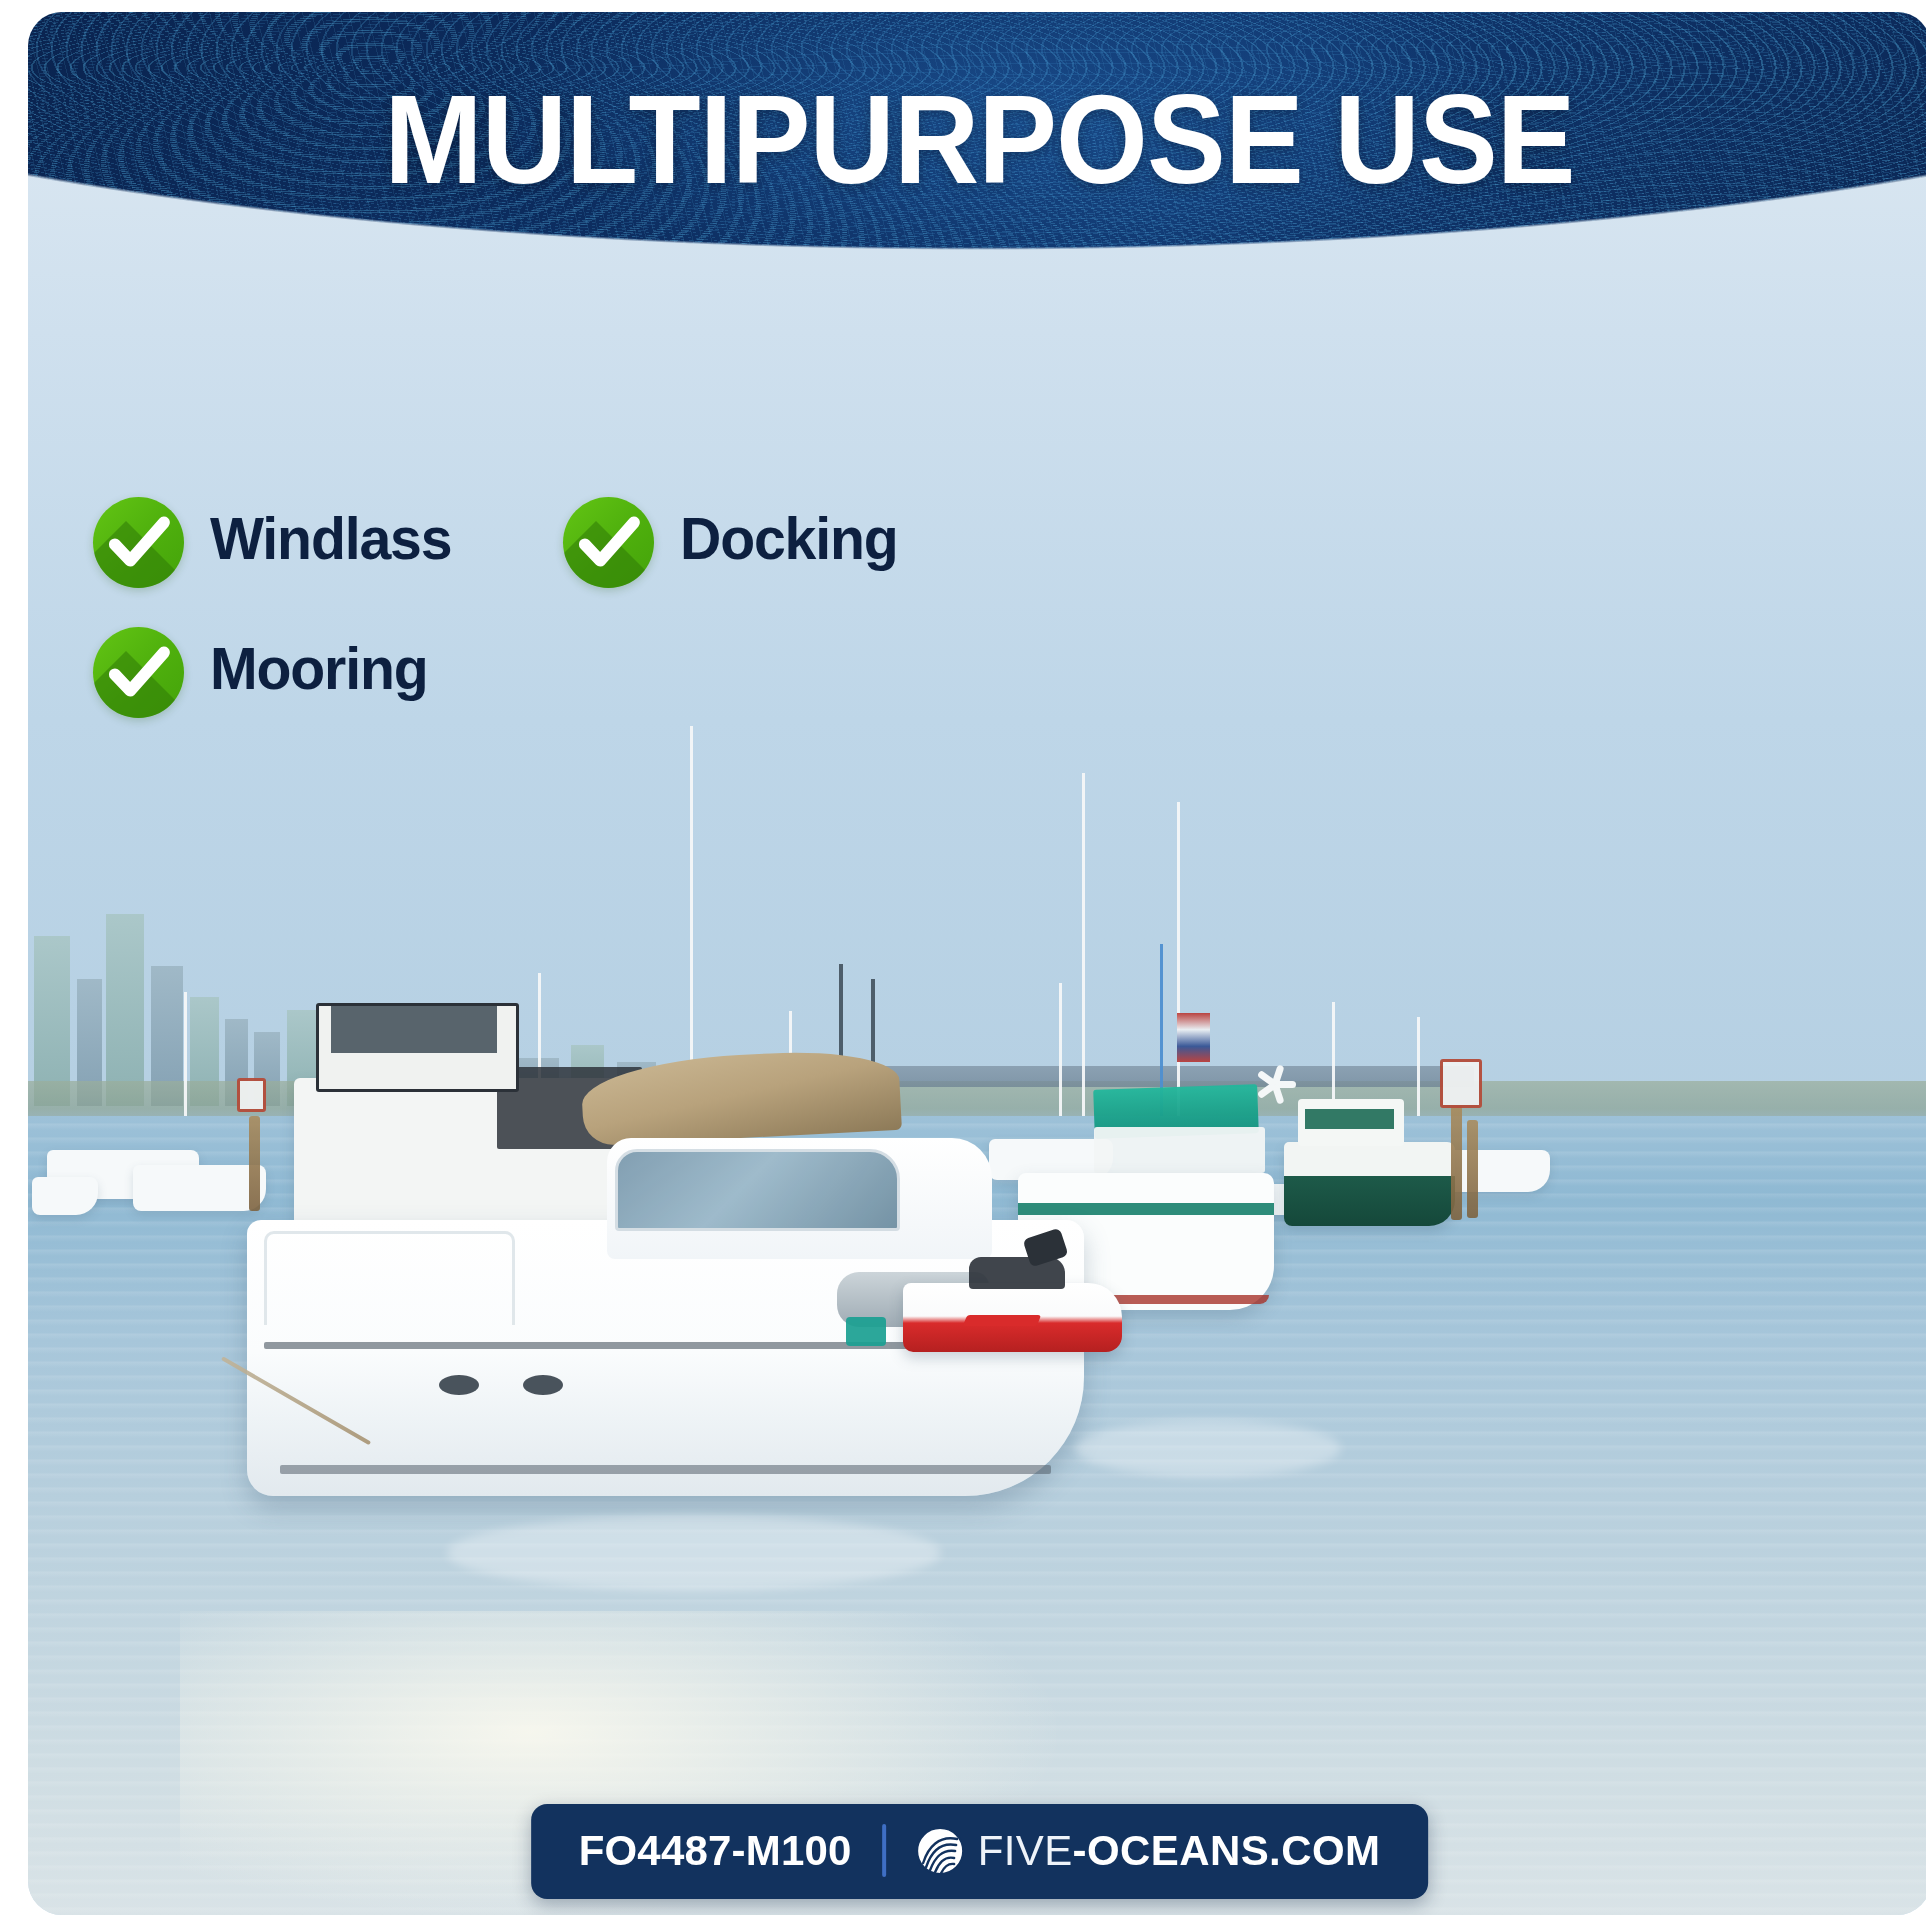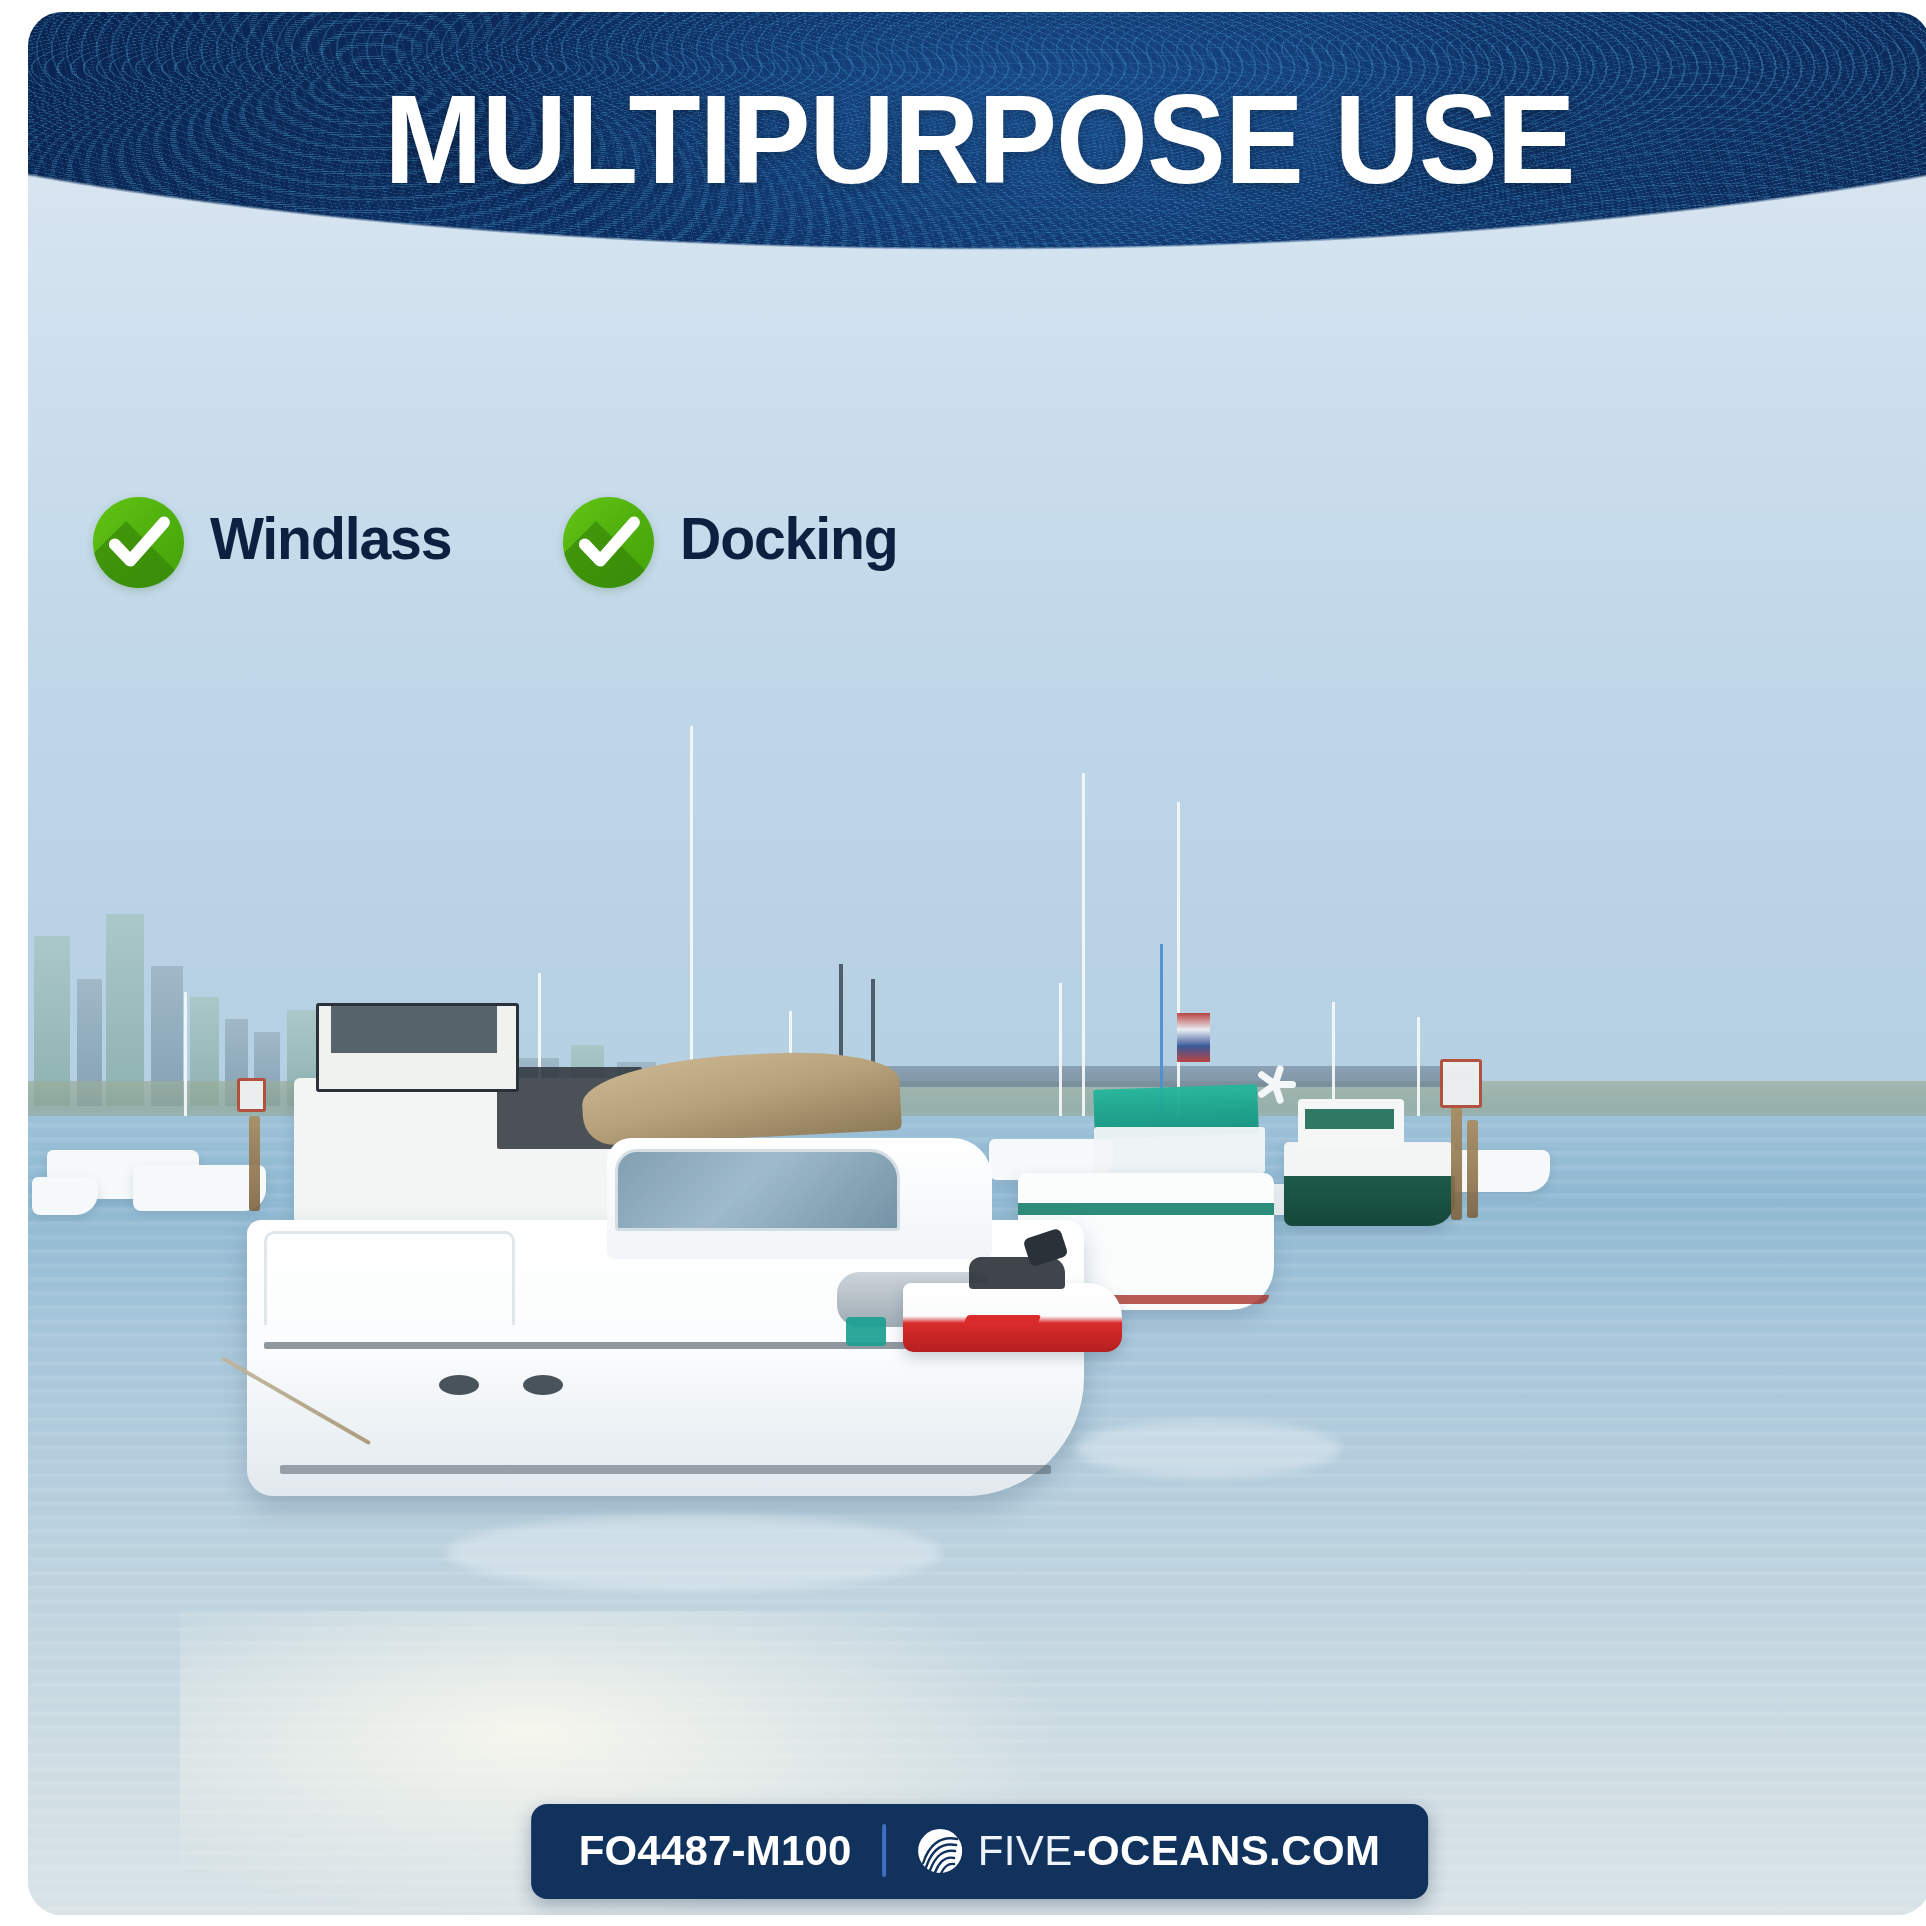--- a/index.html
+++ b/index.html
@@ -395,20 +395,29 @@
           <span class="sh"></span>
           <svg viewBox="0 0 100 100">
               <path d="M24 52 L41 70 L78 28" fill="none" stroke="#ffffff" stroke-width="13" stroke-linecap="round" stroke-linejoin="round"></path>
             </svg>
         </span>
         <span class="flabel">Docking</span>
       </div>
     </div>
 
     <div class="frow r2">
+      <div class="fitem c1">
+        <span class="chk">
+          <span class="sh"></span>
+          <svg viewBox="0 0 100 100">
+              <path d="M24 52 L41 70 L78 28" fill="none" stroke="#ffffff" stroke-width="13" stroke-linecap="round" stroke-linejoin="round"></path>
+            </svg>
+        </span>
+        <span class="flabel">Mooring</span>
+      </div>
     </div>
 
   </div>
 
   <div class="badge">
     <span class="sku">FO4487-M100</span>
     <span class="divider"></span>
     <span class="brandwrap">
       <span class="brandmark">
         <svg viewBox="0 0 48 48" width="48" height="48">

